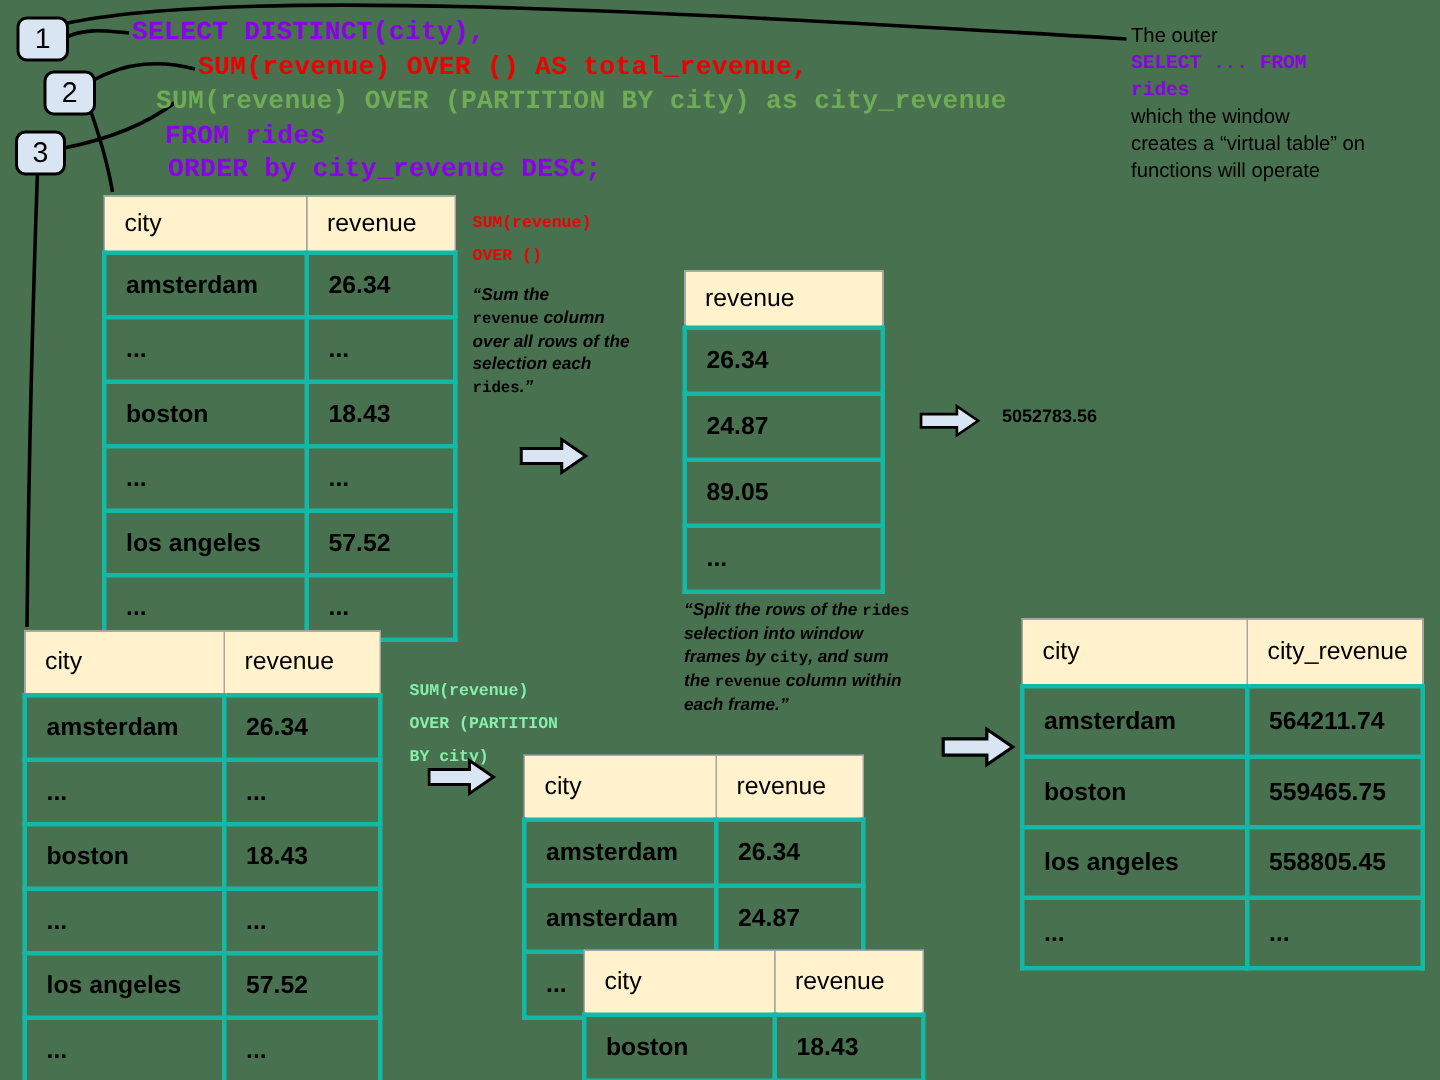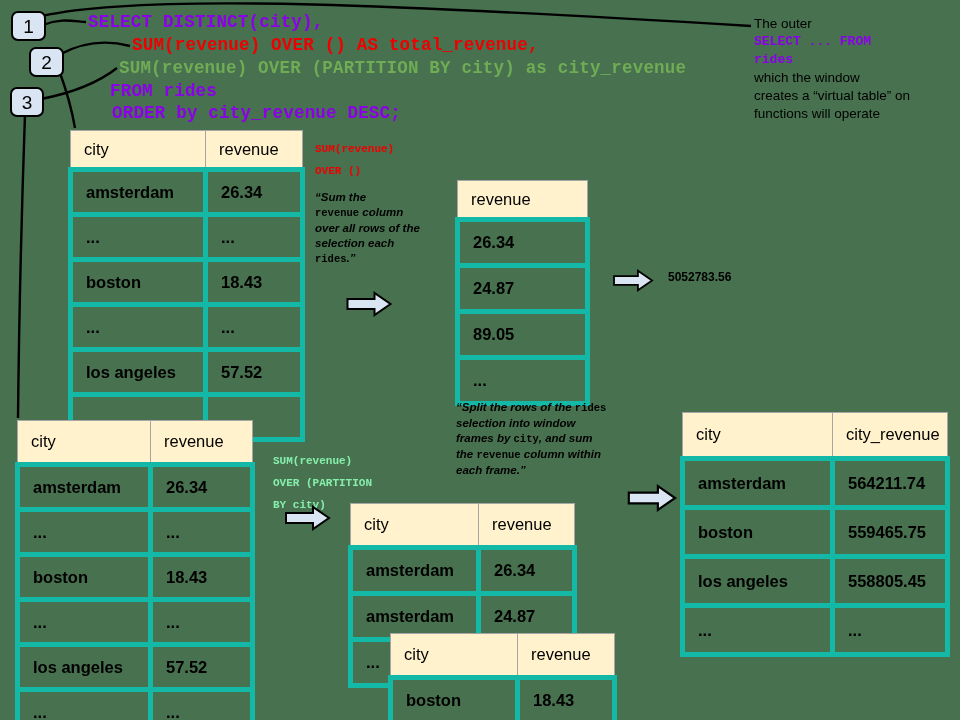--- a/index.html
+++ b/index.html
@@ -20,35 +20,35 @@
   #callout-2{left:29px;top:47px;width:31px;height:26px;}
   #callout-3{left:10px;top:87px;width:30px;height:26px;}
 
   .code{
     position:absolute;font-family:"Liberation Mono",monospace;font-weight:bold;
     font-size:17.5px;white-space:pre;letter-spacing:.2px;
   }
   .purple{color:#8B00E8}.red{color:#EE0000}.green{color:#6FAC55}
   #sql1{left:88px;top:12px;}
   #sql2{left:132px;top:35px;}
-  #sql3{left:119px;top:58px;}
+  #sql3{left:104px;top:58px;}
   #sql4{left:110px;top:81px;}
   #sql5{left:112px;top:103px;}
 
   .note{position:absolute;left:754px;top:15px;width:205px;font-size:13.5px;line-height:18px;}
   .note .mono{font-family:"Liberation Mono",monospace;font-weight:bold;color:#8B00E8;font-size:13px;}
 
   table.dt{position:absolute;border-collapse:collapse;table-layout:fixed;}
   table.dt th{
     background:#FFF2CC;font-weight:normal;text-align:left;vertical-align:middle;
     font-size:16.5px;padding:0 0 0 13px;border:1px solid #A6A6A6;
   }
   table.dt td{
     background:#48714F;font-weight:bold;font-size:16.5px;text-align:left;vertical-align:middle;
-    padding:0 0 0 13px;border:5px solid #14b8a6;
+    padding:0 0 0 13px;border:3px solid #14b8a6;
   }
   #tbl-source-top{left:68px;top:130px;width:237px;}
   #tbl-source-top th,#tbl-source-top td{height:40px;}
   #tbl-source-top th{height:36px;}
   #tbl-source-top th:first-child,#tbl-source-top td:first-child{width:121px;}
 
   #tbl-revenue{left:455px;top:180px;width:135px;}
   #tbl-revenue th{height:36px;}
   #tbl-revenue td{height:41px;}
 

